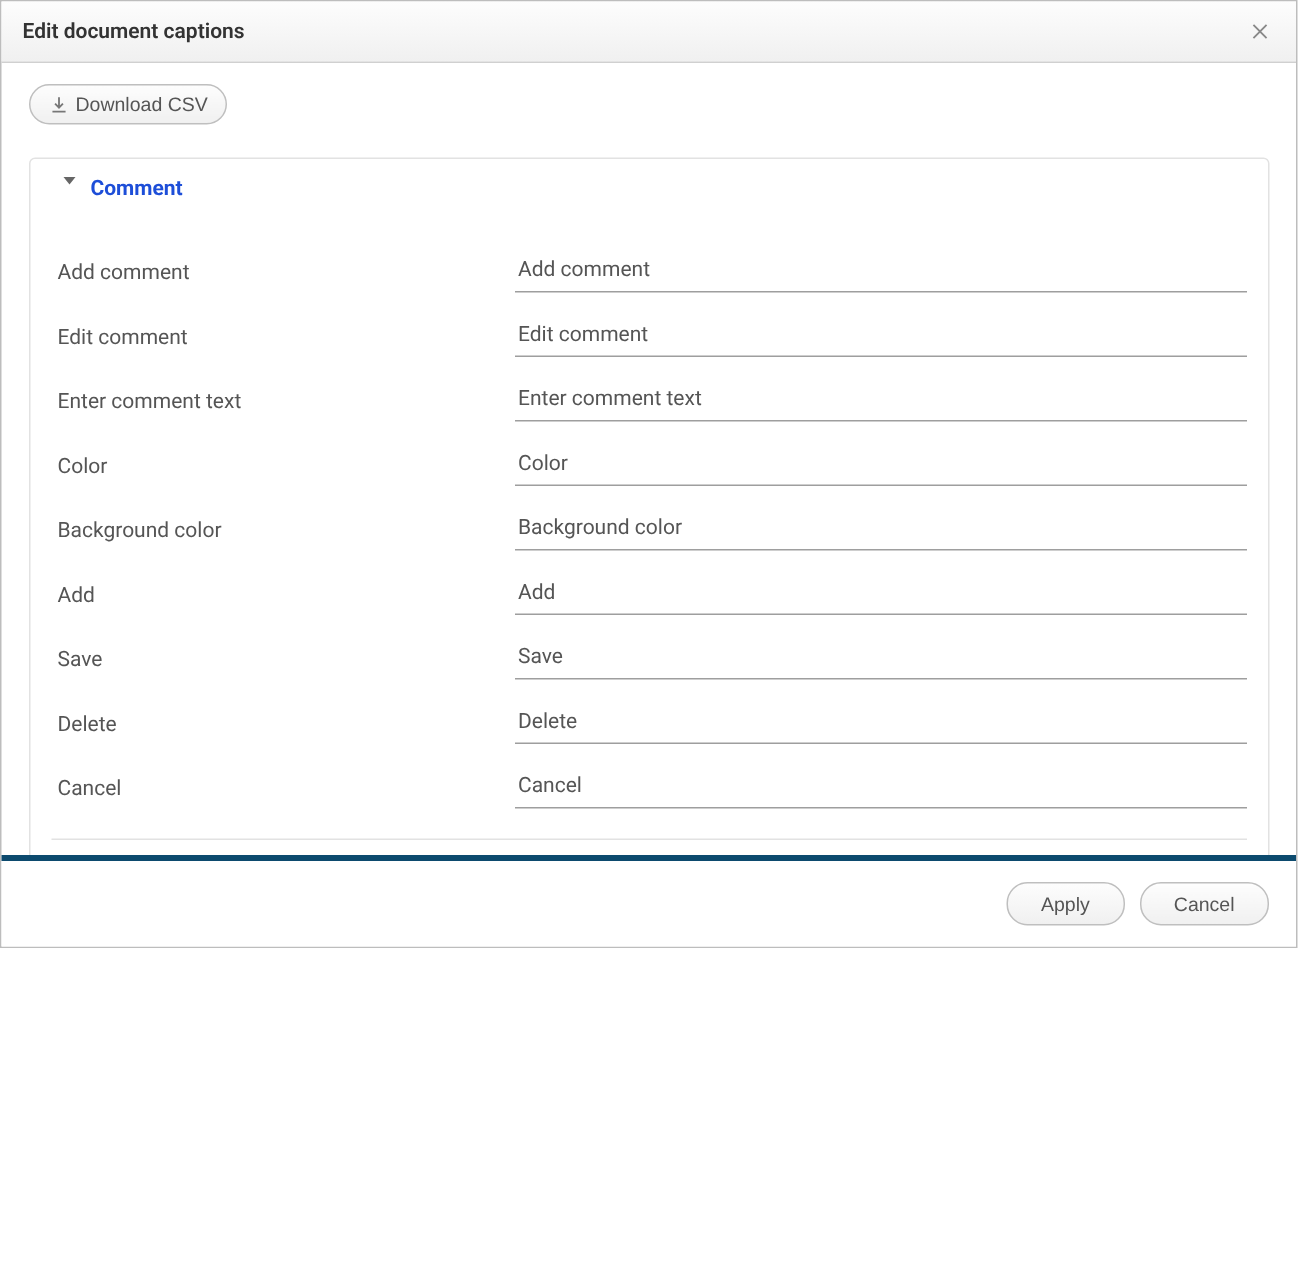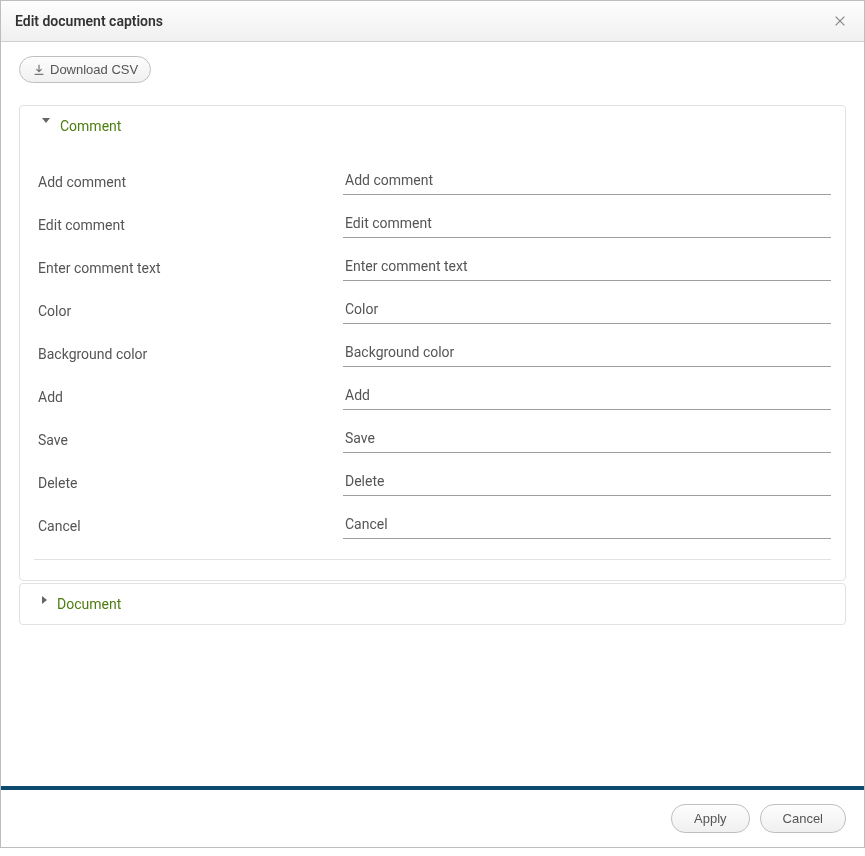--- a/index.html
+++ b/index.html
@@ -3,21 +3,21 @@
   <meta charset="utf-8">
   <style>
     * { box-sizing: border-box; margin: 0; padding: 0; }
     body {
       font-family: -apple-system, BlinkMacSystemFont, "Segoe UI", Roboto, Arial, sans-serif;
       background: #fff;
       color: #333;
     }
     .dialog {
       width: 865px;
-      height: 848px;
+      height: 632px;
       border: 1px solid #bdbdbd;
       background: #fff;
       display: flex;
       flex-direction: column;
       position: relative;
     }
     .dialog-header {
       background: linear-gradient(#fdfdfd, #f0f0f0);
       border-bottom: 1px solid #d0d0d0;
       padding: 10px 14px;
@@ -73,21 +73,22 @@
       margin-bottom: 2px;
       background: #fff;
     }
     .panel-header {
       display: flex;
       align-items: flex-start;
       gap: 10px;
       padding: 12px 22px;
       cursor: pointer;
       font-size: 14px;
-      color: #4d7c0f;
+      color: #1d4ed8;
+      font-weight: bold;
     }
     .panel-header .caret {
       width: 0; height: 0;
       border-left: 4px solid transparent;
       border-right: 4px solid transparent;
     }
     .panel-header.expanded .caret {
       border-top: 5px solid #666;
     }
     .panel-header.collapsed .caret {

